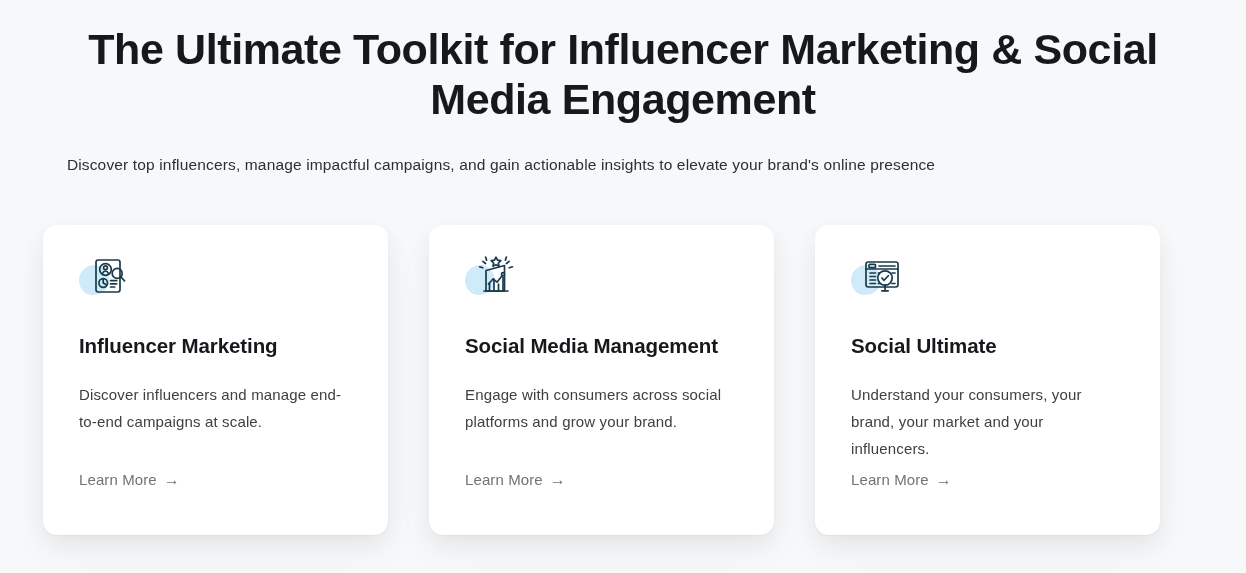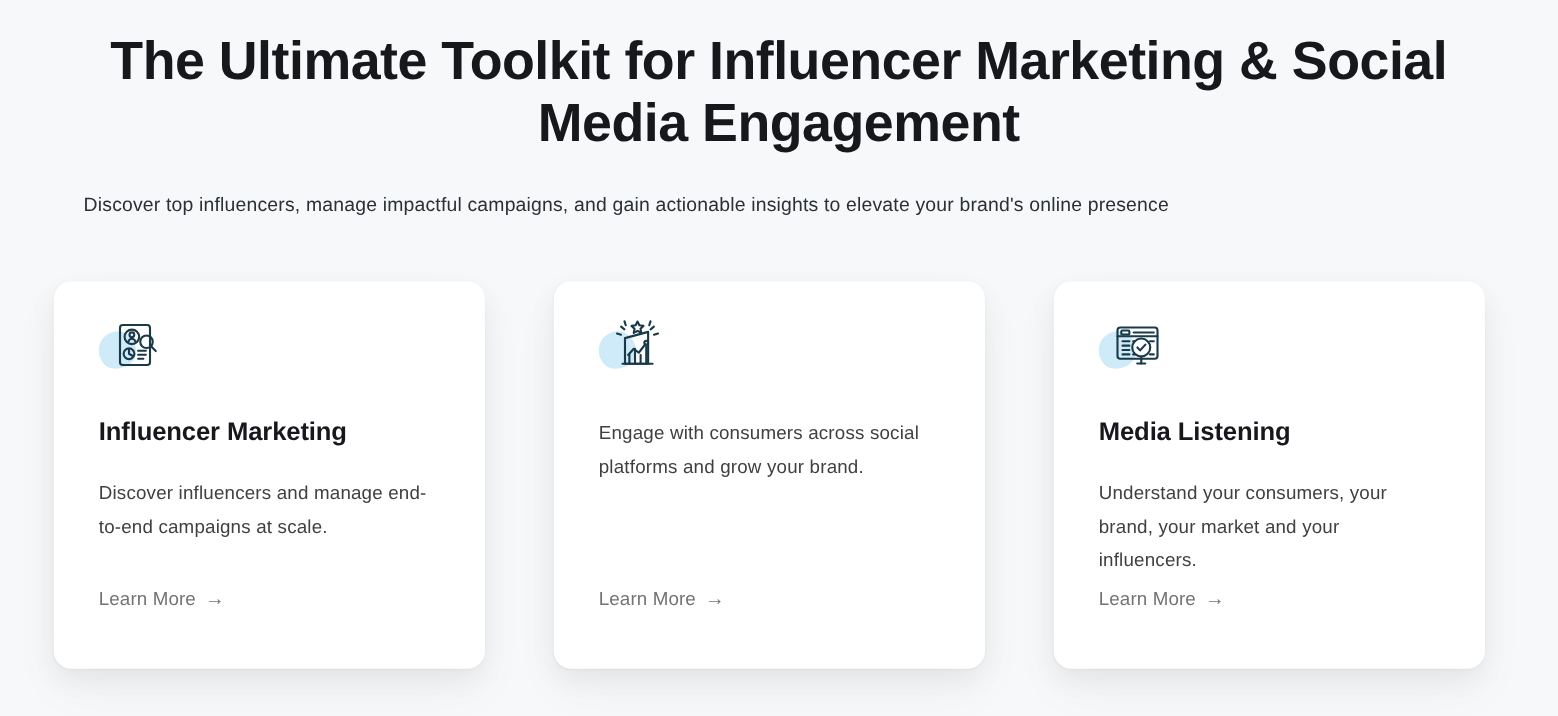--- a/index.html
+++ b/index.html
@@ -50,21 +50,21 @@
     color: #2b2f36;
   }
 
   
   .cards {
     position: absolute;
     left: 43px;
     top: 225px;
     width: 1160px;
     display: flex;
-    gap: 55px;
+    gap: 41px;
   }
 
   .card {
     width: 345px;
     height: 310px;
     background: #ffffff;
     border-radius: 14px;
     box-shadow: 0 1px 2px rgba(18,24,40,0.04),
                 0 8px 22px rgba(18,24,40,0.055),
                 0 18px 40px rgba(18,24,40,0.035);
@@ -187,20 +187,21 @@
             <path d="M11 38h24"></path>
             <path d="M16.5 38v-8M21 38v-12M25.5 38v-7M30 38v-14"></path>
             <path d="M15.5 31l4.5-5 4 3.2 6-7.8"></path>
             <circle cx="30" cy="21.2" r="1.5" fill="#ffffff"></circle>
             <path d="M23 4.2l1.5 3 3.3 0.5-2.4 2.3 0.6 3.3-3-1.6-3 1.6 0.6-3.3-2.4-2.3 3.3-0.5z"></path>
             <path d="M12.5 10.5l-2.6-2.2M9.8 14.8l-3.2-1M13.6 7.2l-1-3.1"></path>
             <path d="M33.5 10.5l2.6-2.2M36.2 14.8l3.2-1M32.4 7.2l1-3.1"></path>
           </svg>
         </div>
       </div>
+      <div class="card-title">Social Media Management</div>
       <div class="card-desc">Engage with consumers across social platforms and grow your brand.</div>
       <a class="learn-more" href="#">
         <span>Learn More</span>
         <span class="arrow">→</span>
       </a>
     </div>
 
     <div class="card">
       <div class="icon-wrap">
         <div class="icon-blob"></div>
@@ -213,21 +214,21 @@
             <path d="M11 20h5.5M11 23.5h5.5M11 27h5.5M11 30.5h5.5"></path>
             <path d="M19.5 20h4M19.5 30.5h3"></path>
             <path d="M33 20h3M33 30.5h3"></path>
             <circle cx="26" cy="25" r="7.2" fill="#ffffff"></circle>
             <path d="M22.9 25l2.2 2.3 4.2-4.6"></path>
             <path d="M26 32.2v5.6"></path>
             <path d="M22.8 37.8h6.4"></path>
           </svg>
         </div>
       </div>
-      <div class="card-title">Media Listening</div>
+      <div class="card-title">Social Ultimate</div>
       <div class="card-desc">Understand your consumers, your brand, your market and your influencers.</div>
       <a class="learn-more" href="#">
         <span>Learn More</span>
         <span class="arrow">→</span>
       </a>
     </div>
 
   </div>
 </div>
 

